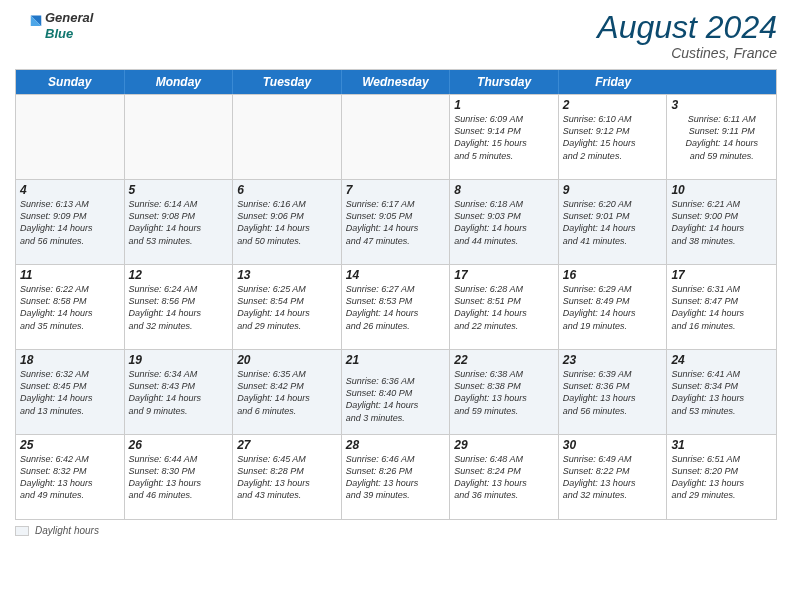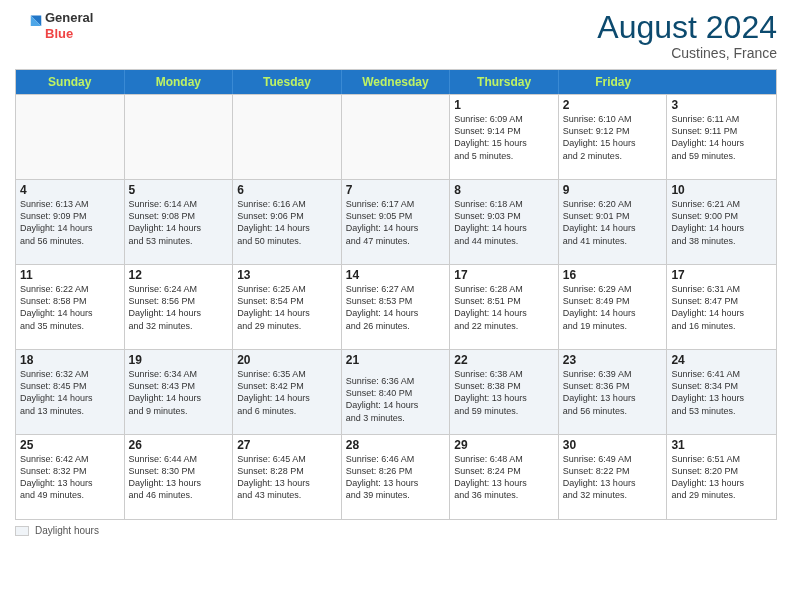--- a/index.html
+++ b/index.html
@@ -9,40 +9,41 @@
       width: 792px;
       height: 612px;
       overflow: hidden;
     }
     .page {
       width: 792px;
       height: 540px;
       padding: 10px 15px 4px 15px;
       display: flex;
       flex-direction: column;
+      font-style: italic;
     }
     .header {
       display: flex;
       justify-content: space-between;
       align-items: flex-start;
       margin-bottom: 8px;
     }
     .logo {
       display: flex;
       align-items: center;
       gap: 2px;
     }
     .logo-text {
       font-size: 13px;
       font-weight: bold;
       color: #333;
       line-height: 1.2;
     }
     .logo-text .general { display: block; }
-    .logo-text .blue { display: block; color: #ef4444; }
+    .logo-text .blue { display: block; color: #0f766e; }
     .logo-icon {
       width: 28px;
       height: 28px;
     }
     .title-block {
       text-align: right;
     }
     .month-title {
       font-size: 32px;
       font-weight: normal;
@@ -58,21 +59,21 @@
       display: flex;
       flex-direction: column;
       border: 1px solid #ccc;
     }
     .cal-header-row {
       display: grid;
       grid-template-columns: repeat(7, 1fr);
       background: #2176c7;
     }
     .cal-header-cell {
-      color: #bef264;
+      color: #ffffff;
       font-size: 12px;
       font-weight: bold;
       text-align: center;
       padding: 5px 2px;
       border-right: 1px solid #3a8ad4;
     }
     .cal-header-cell:last-child { border-right: none; }
     .cal-body {
       flex: 1;
       display: flex;
@@ -167,21 +168,21 @@
           </div>
           <div class="cal-cell">
             <div class="day-num">2</div>
             <div class="cell-text" style="white-space: pre-line;">Sunrise: 6:10 AM
 Sunset: 9:12 PM
 Daylight: 15 hours
 and 2 minutes.</div>
           </div>
           <div class="cal-cell">
             <div class="day-num">3</div>
-            <div class="cell-text" style="white-space: pre-line;">Sunrise: 6:11 AM
+            <div class="cell-text" style="white-space: pre-line; text-align: center;">Sunrise: 6:11 AM
 Sunset: 9:11 PM
 Daylight: 14 hours
 and 59 minutes.</div>
           </div>
         </div>
         <div class="cal-row">
           <div class="cal-cell alt-row">
             <div class="day-num">4</div>
             <div class="cell-text" style="white-space: pre-line;">Sunrise: 6:13 AM
 Sunset: 9:09 PM

